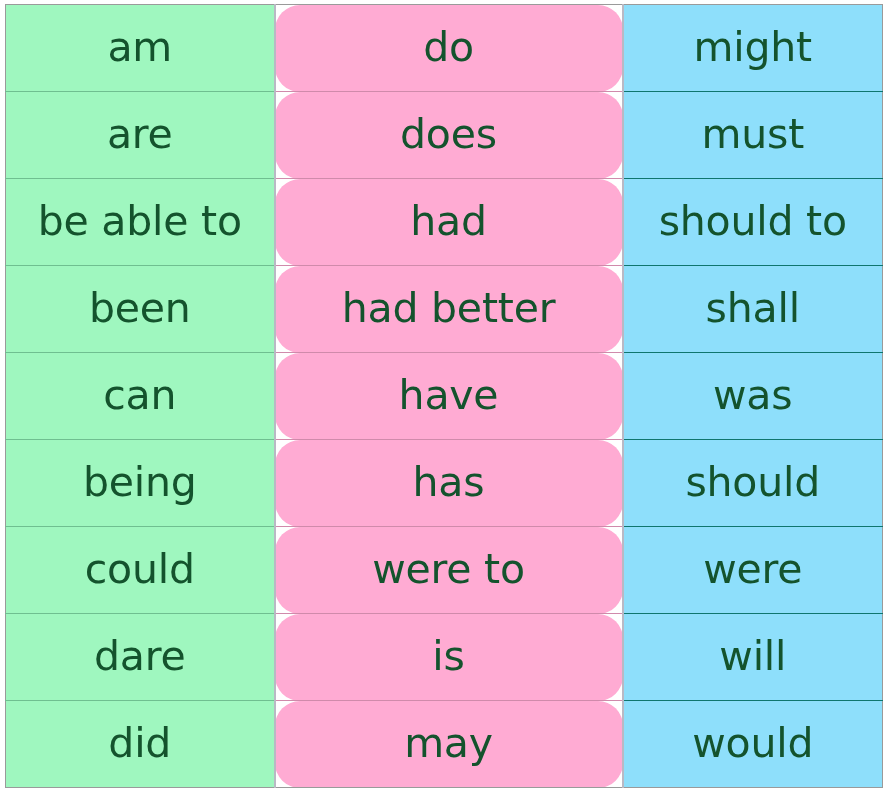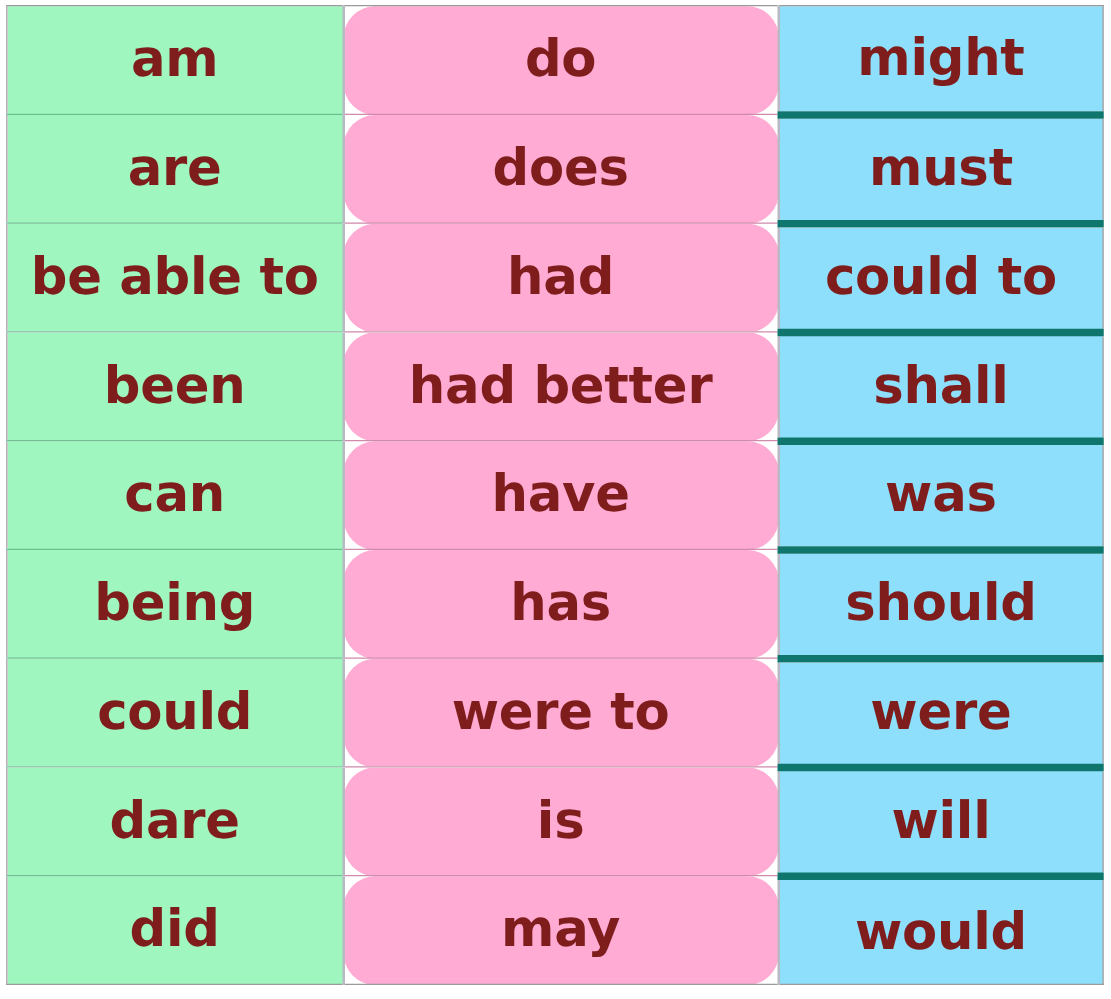--- a/index.html
+++ b/index.html
@@ -36,44 +36,44 @@
   #verb-table col.col-pink   { width: 348px; }
   #verb-table col.col-blue   { width: 260px; }
 
   #verb-table tr { height: 78.2px; }
 
   #verb-table td {
     margin: 0;
     padding: 0 4px;
     text-align: center;
     vertical-align: middle;
-    font-weight: bold;
+    font-weight: normal;
     font-size: 41px;
     line-height: 1.05;
     letter-spacing: -0.2px;
-    color: #7f1d1d;
+    color: #14532d;
     white-space: nowrap;
     box-sizing: border-box;
     overflow: hidden;
   }
 
   #verb-table td.cell-green {
     background: #9ff7bf;
     border-right: 2px solid #b9b9c4;
     border-bottom: 1px solid #6fbf90;
   }
   #verb-table td.cell-pink {
     background: #ffabd3;
     border-right: 2px solid #b9b9c4;
     border-bottom: 1px solid #d08aab;
     border-radius: 25px;
   }
   #verb-table td.cell-blue {
     background: #8edffb;
-    border-bottom: 6px solid #0f766e;
+    border-bottom: 1px solid #0f766e;
   }
   #verb-table tr:last-child td.cell-green,
   #verb-table tr:last-child td.cell-pink,
   #verb-table tr:last-child td.cell-blue {
     border-bottom: none;
   }
 </style>
 </head>
 <body>
 
@@ -91,21 +91,21 @@
         <td class="cell-blue">might</td>
       </tr>
       <tr>
         <td class="cell-green">are</td>
         <td class="cell-pink">does</td>
         <td class="cell-blue">must</td>
       </tr>
       <tr>
         <td class="cell-green">be able to</td>
         <td class="cell-pink">had</td>
-        <td class="cell-blue">could to</td>
+        <td class="cell-blue">should to</td>
       </tr>
       <tr>
         <td class="cell-green">been</td>
         <td class="cell-pink">had better</td>
         <td class="cell-blue">shall</td>
       </tr>
       <tr>
         <td class="cell-green">can</td>
         <td class="cell-pink">have</td>
         <td class="cell-blue">was</td>

